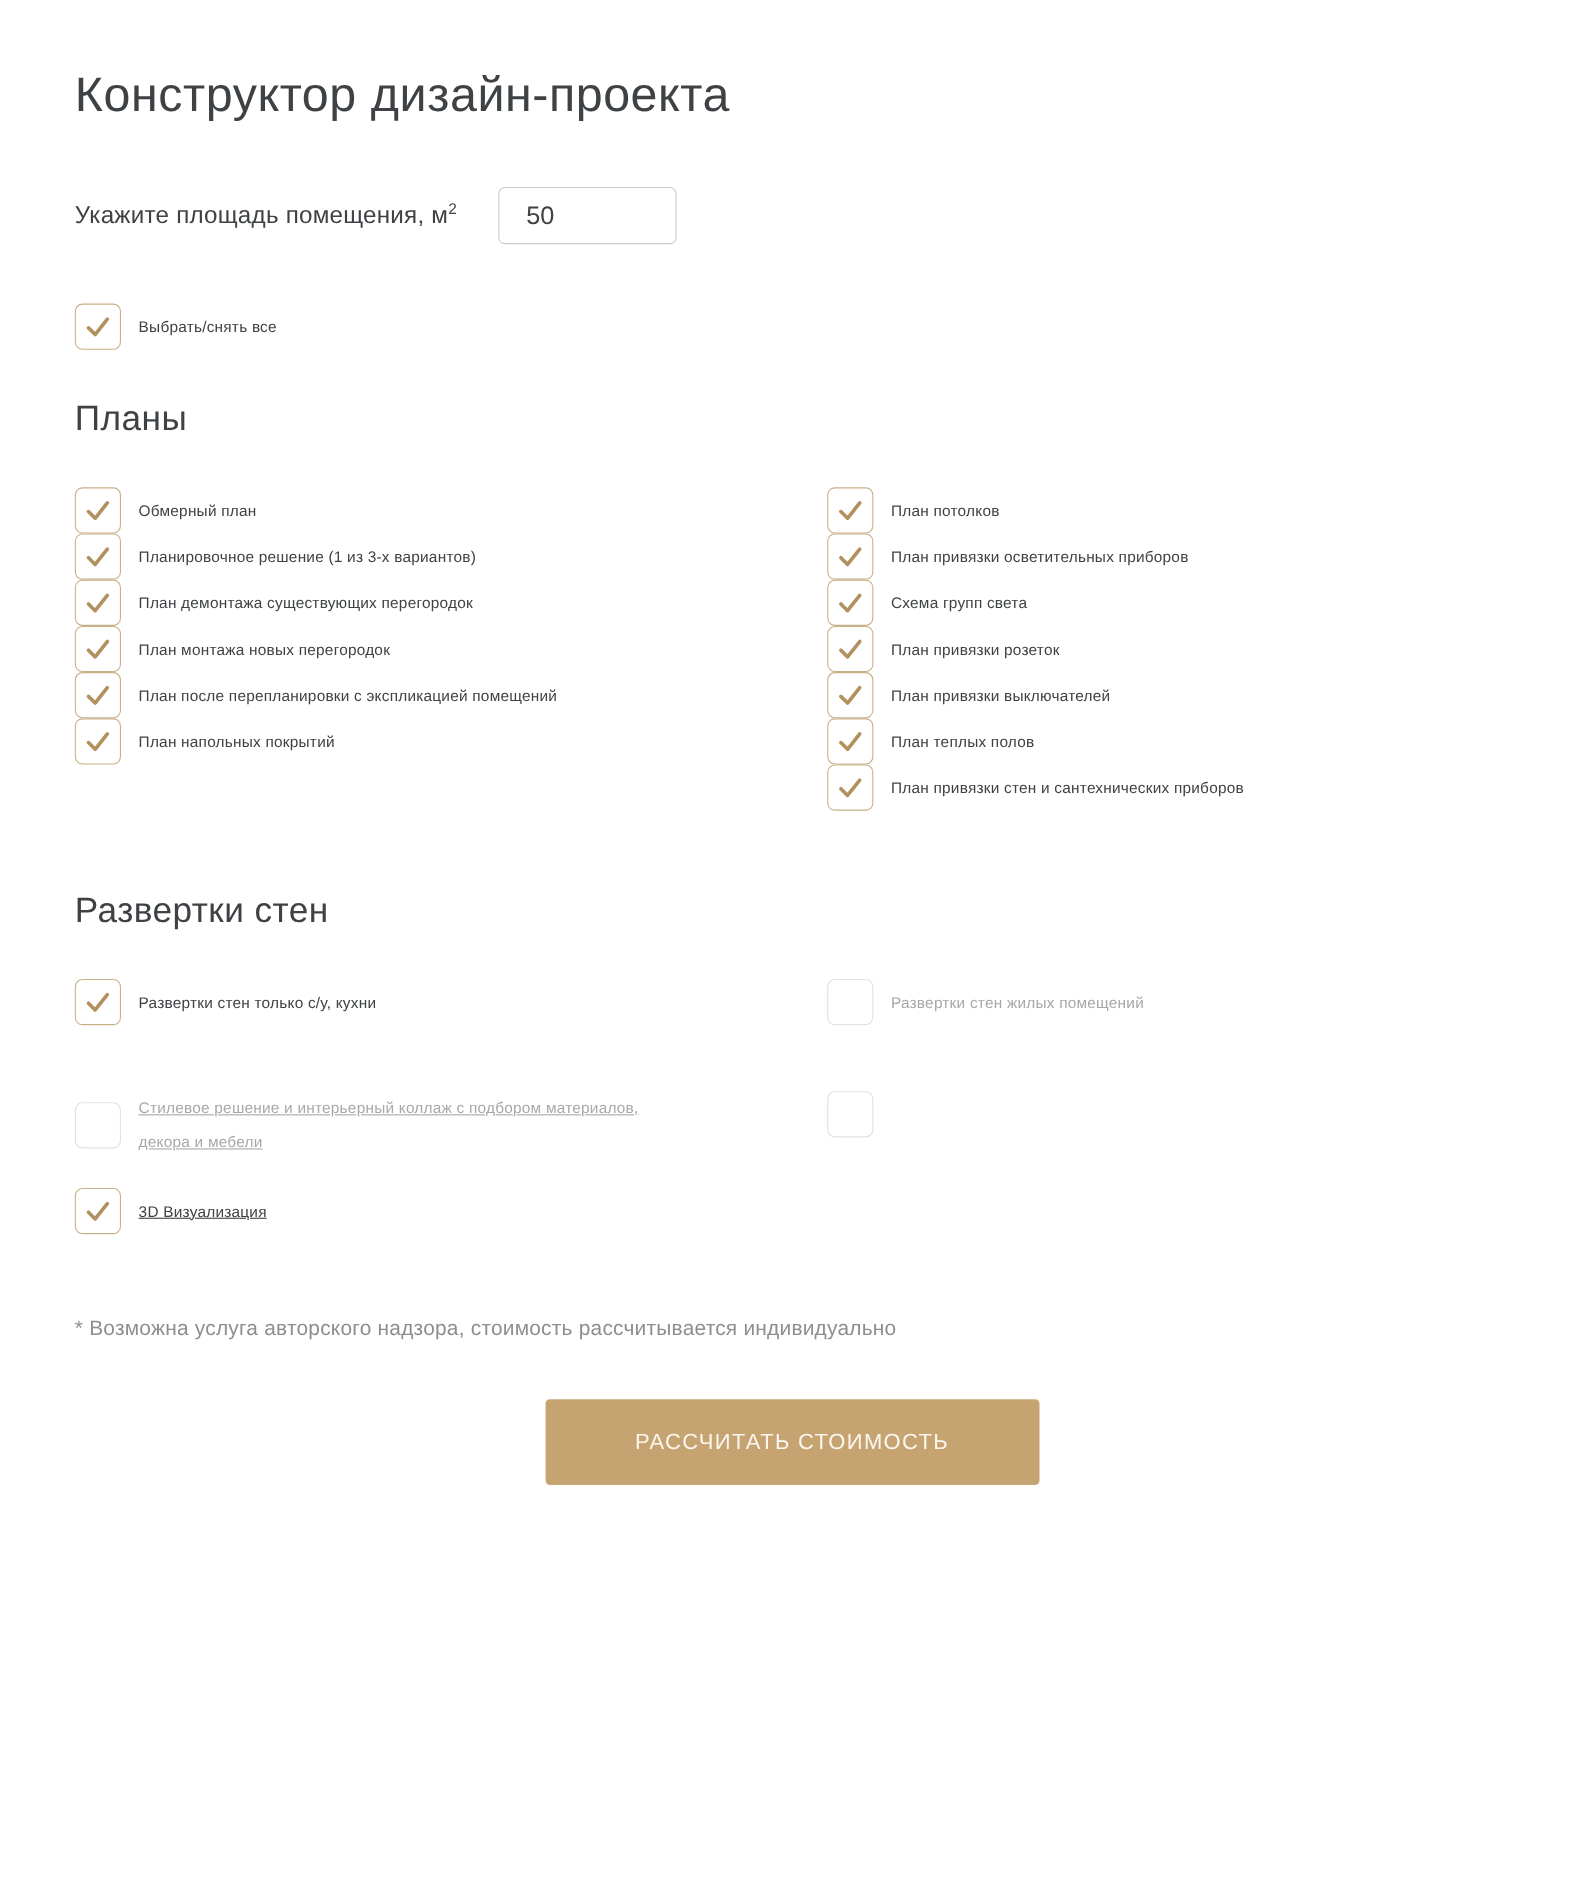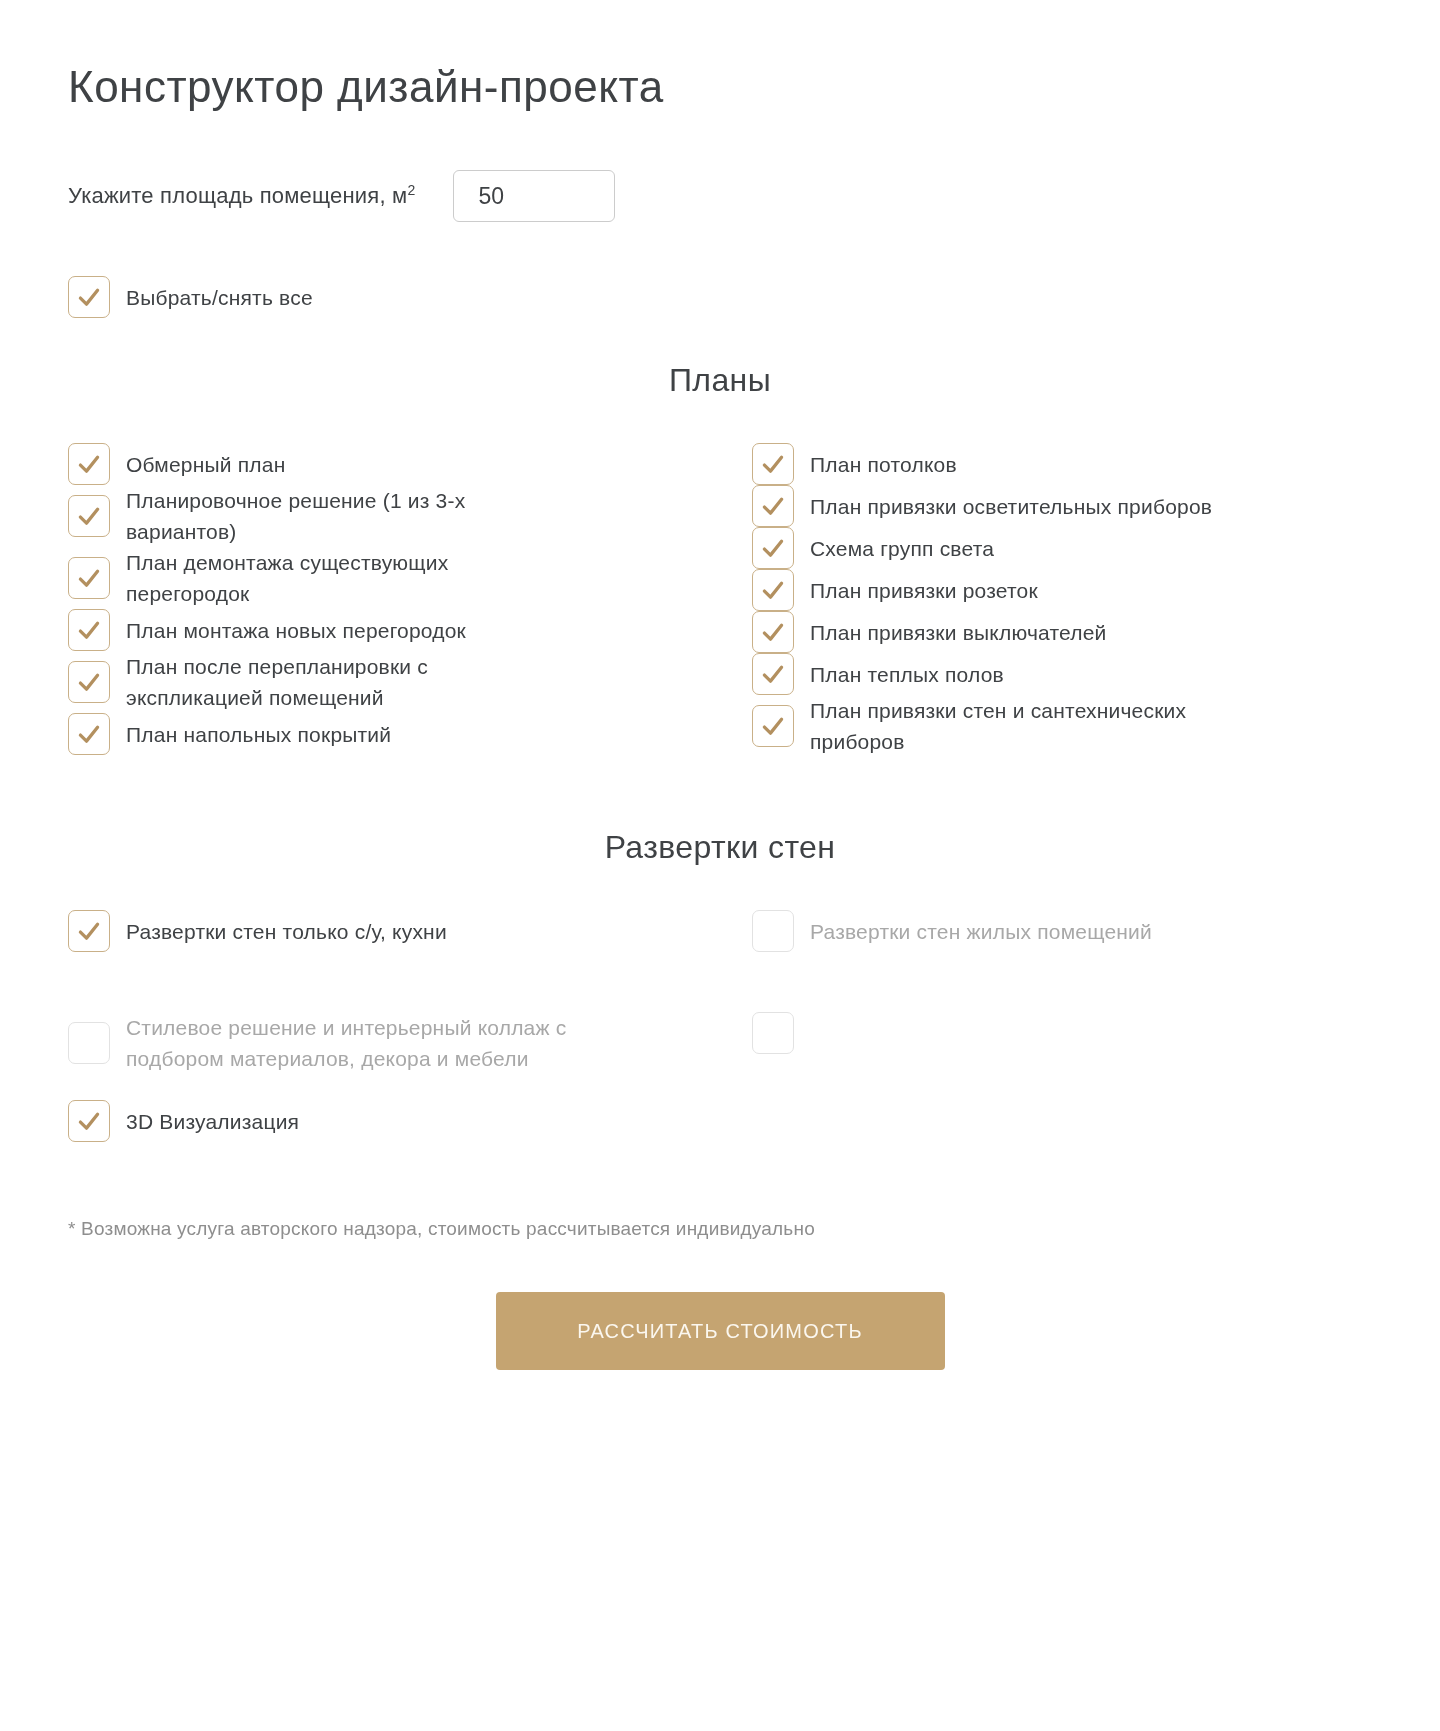--- a/index.html
+++ b/index.html
@@ -52,50 +52,49 @@
     width:42px;height:42px;flex:0 0 42px;
     border:1px solid var(--muted-border);
     border-radius:7px;
     background:#fff;
     display:flex;align-items:center;justify-content:center;
   }
   .tick{display:none;width:32px;height:30px;}
   .tick path{fill:none;stroke:var(--check);stroke-width:4.6;stroke-linecap:round;stroke-linejoin:round;}
   .item.checked .cb{border-color:var(--check-border);}
   .item.checked .tick{display:block;}
-  .lbl{font-size:21px;line-height:31px;letter-spacing:.2px;color:var(--muted);}
+  .lbl{font-size:14px;line-height:31px;letter-spacing:.2px;color:var(--muted);}
   .item.checked .lbl{color:var(--text);}
 
   .select-all{margin-bottom:44px;}
 
   h2.section-title{
     font-size:32px;
     font-weight:400;
     letter-spacing:.4px;
     color:var(--text);
     margin:0 0 44px;
-    text-align:center;
   }
 
   .two-col{
     display:grid;
     grid-template-columns:1fr 1fr;
     column-gap:64px;
     align-items:start;
   }
   .col{display:flex;flex-direction:column;}
   .col.tight{gap:26px;}
 
   .grid-plans{margin-bottom:72px;}
   .grid-walls{margin-bottom:60px;}
 
   .lbl-w400{max-width:400px;}
   .lbl-w440{max-width:440px;}
   .lbl-w470{max-width:470px;}
-  .lbl-w500{max-width:500px;}
+  .lbl-w500{max-width:500px;text-decoration:underline;}
 
   .footnote{
     margin-top:76px;
     font-size:19px;
     letter-spacing:.2px;
     color:var(--footnote);
   }
 
   .submit-wrap{margin-top:52px;display:flex;justify-content:center;}
   .submit-btn{

